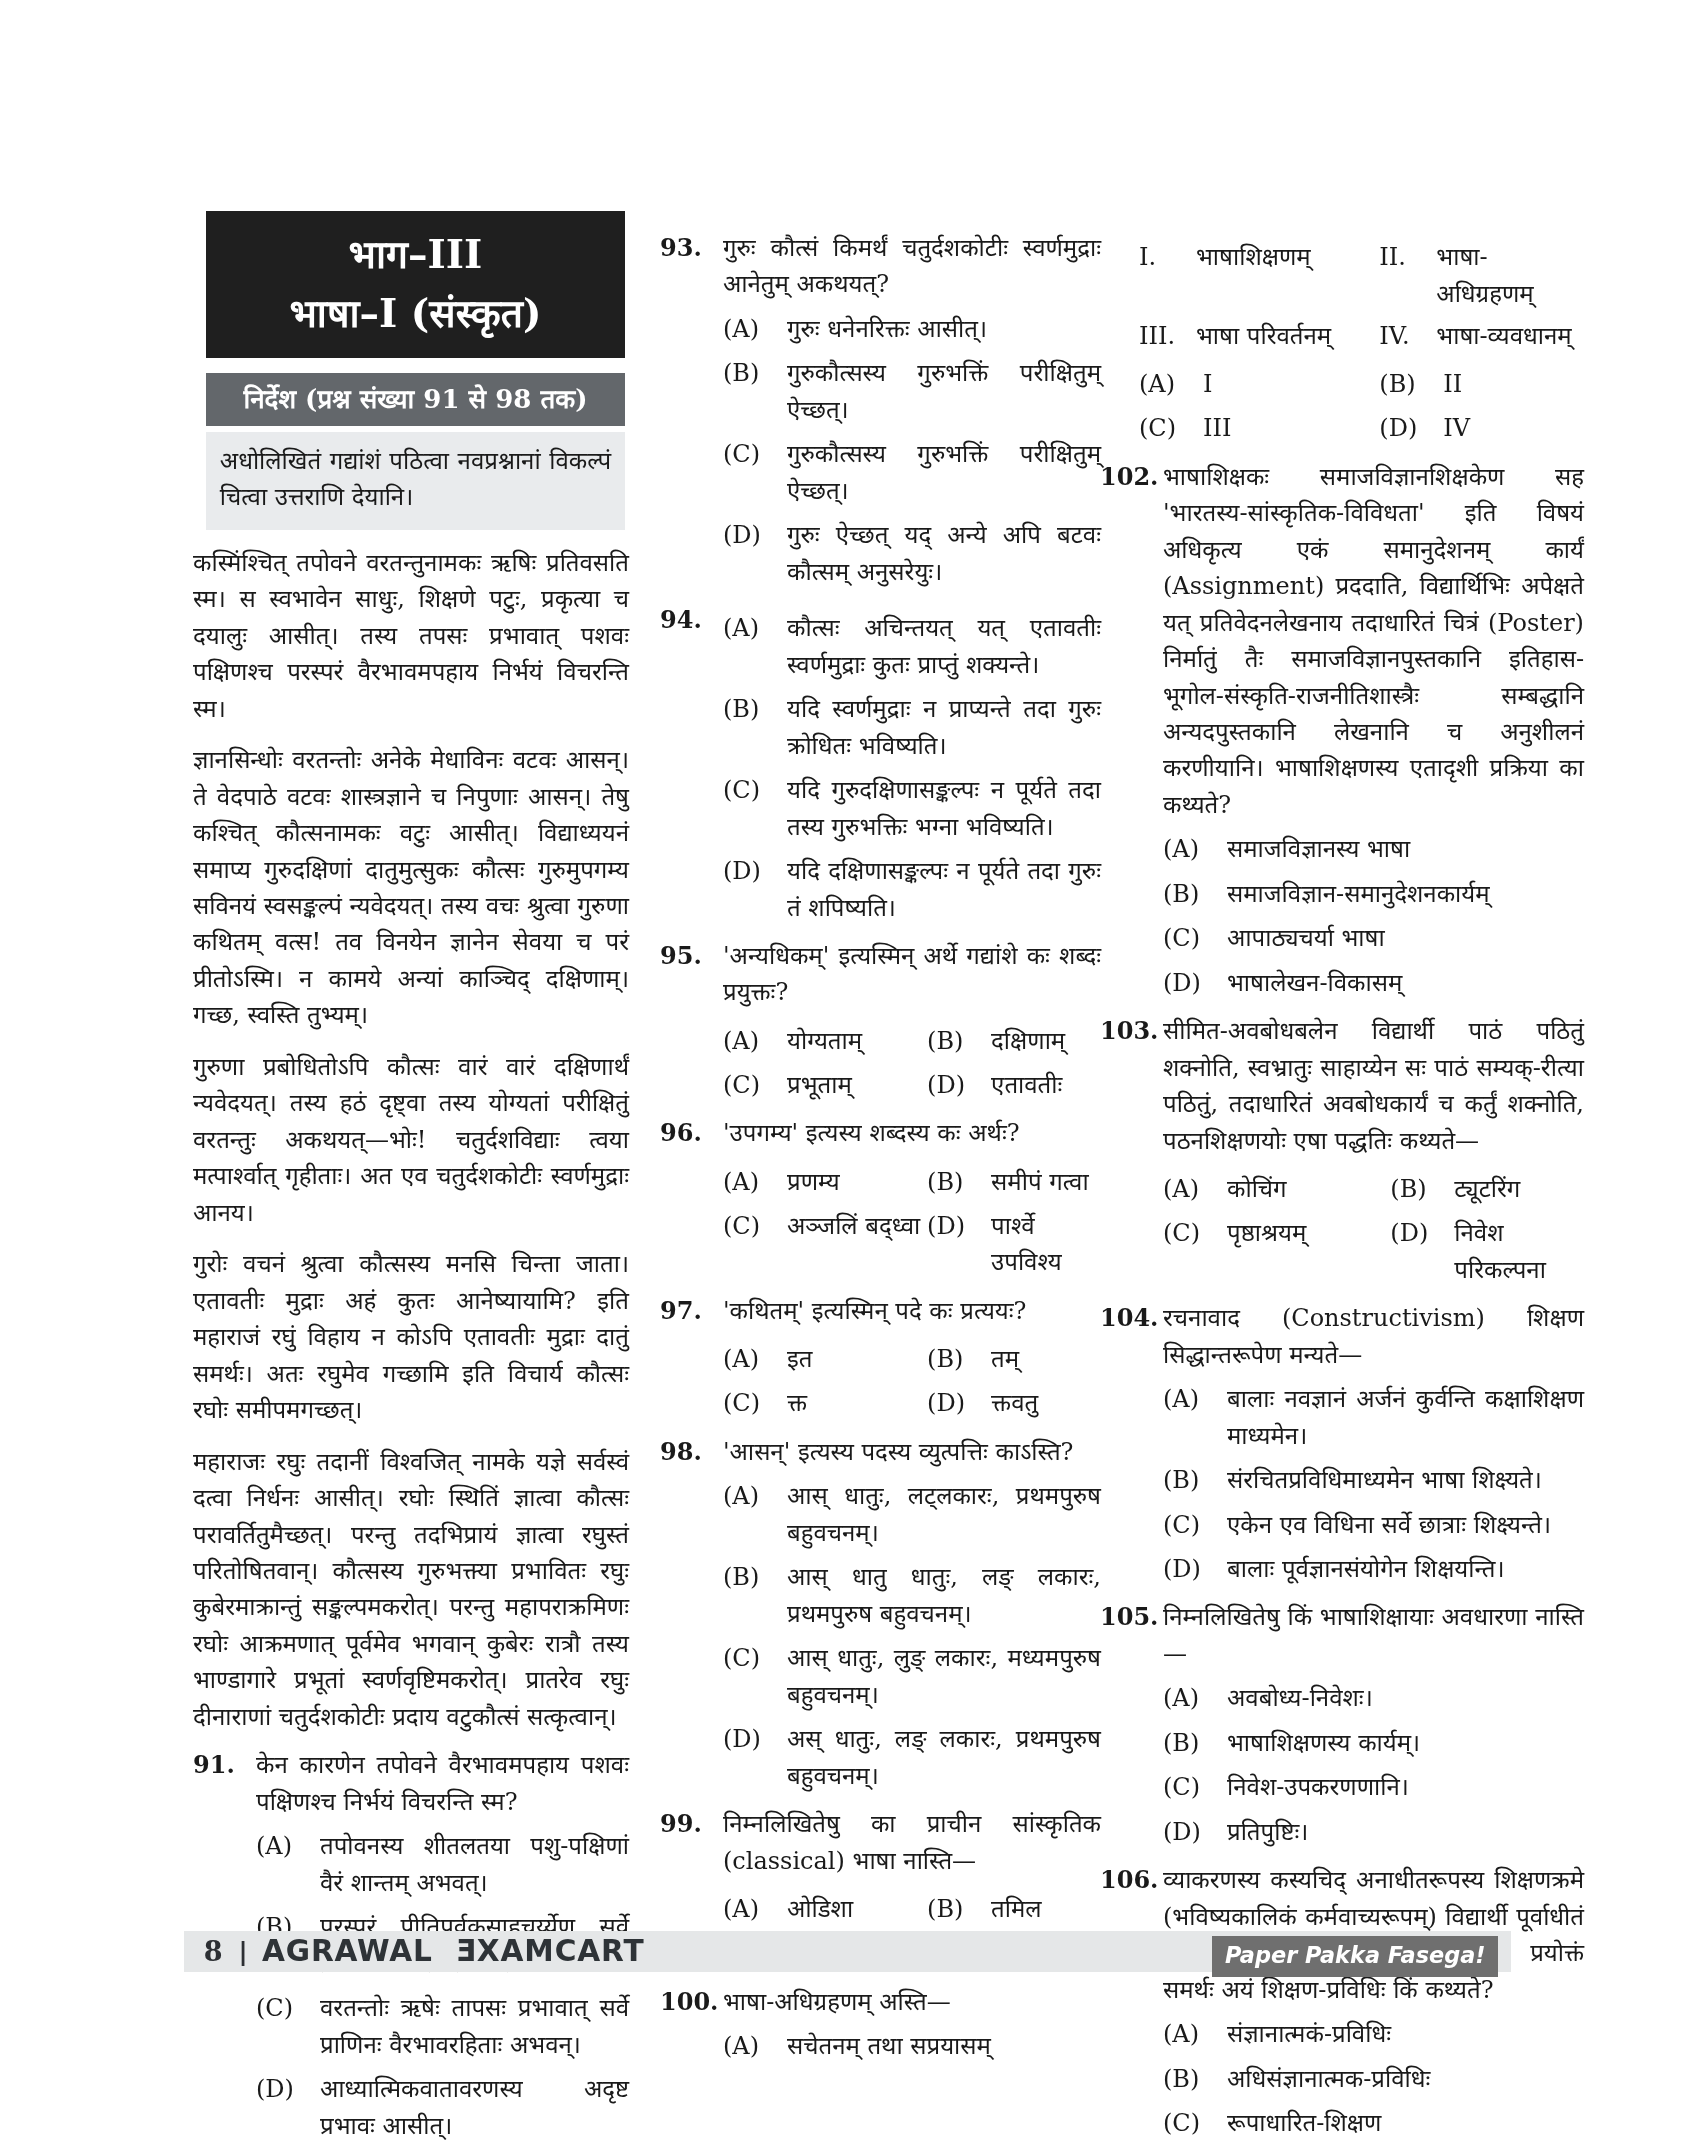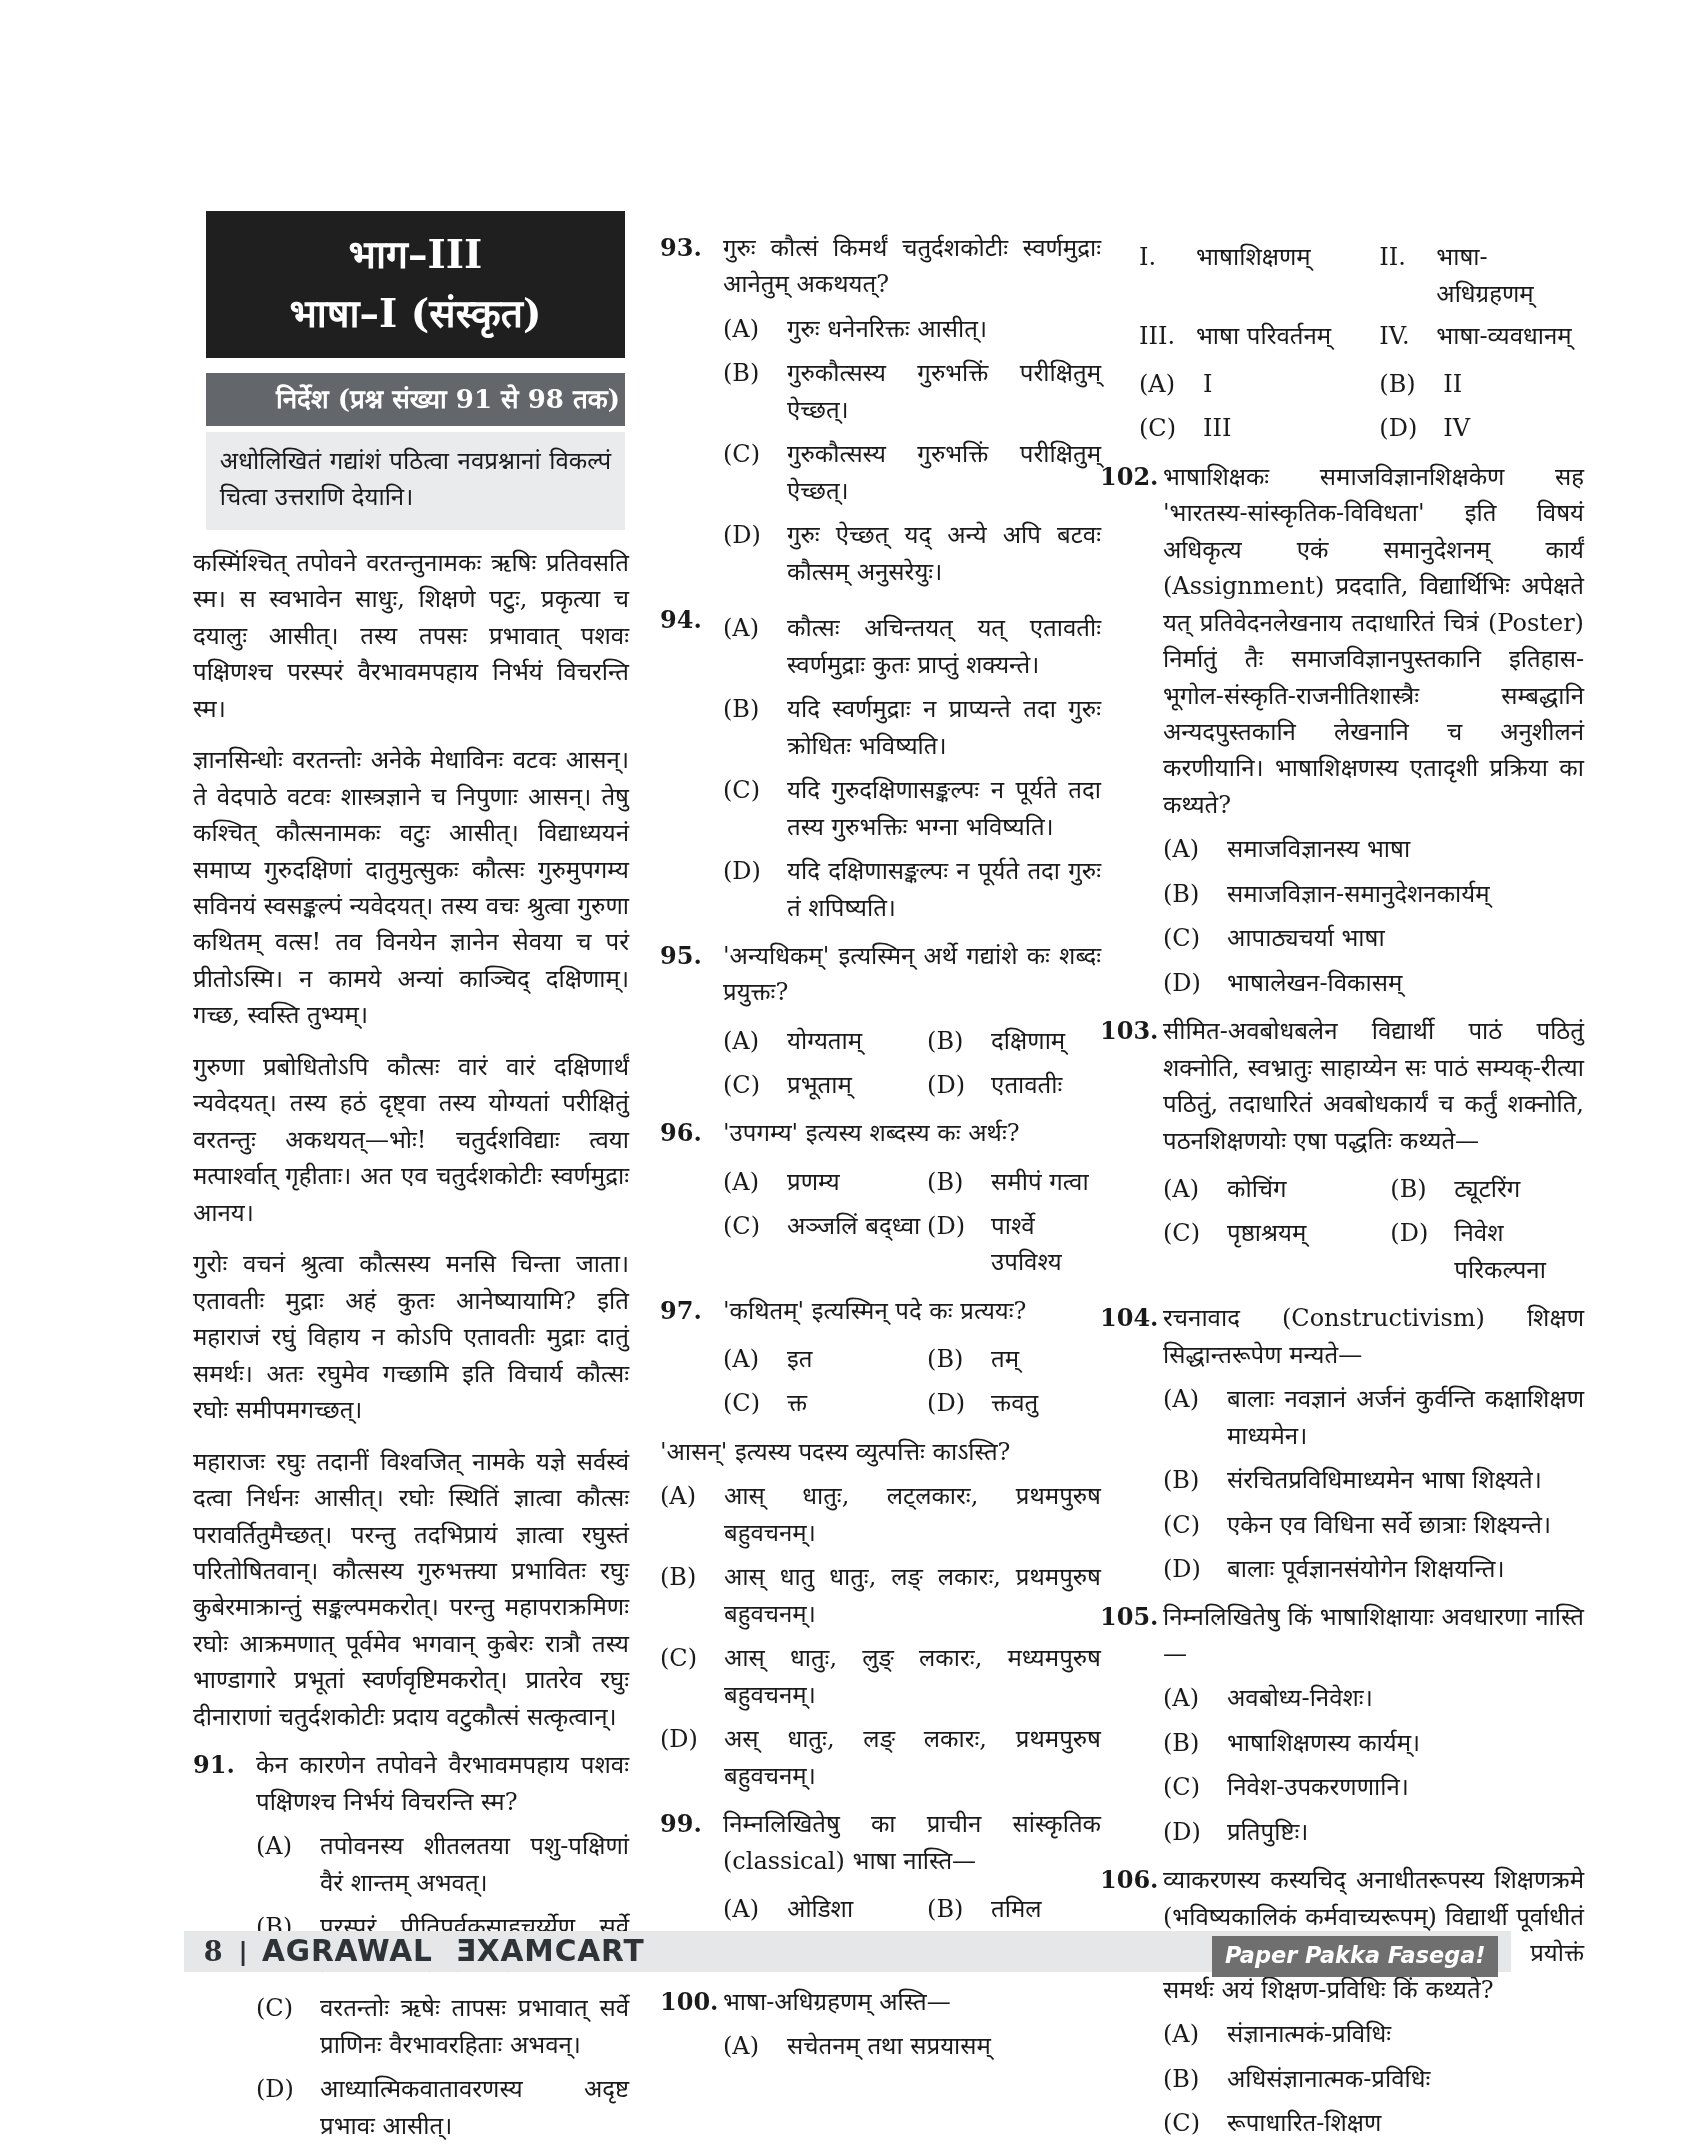--- a/index.html
+++ b/index.html
@@ -21,21 +21,21 @@
   
   .head-box{
     background:#1f1f1f;color:#ffffff;
     text-align:center;
     padding:14.3px 7.2px 16px;
     margin:0 3.6px 14.3px 12.5px;
   }
   .head-line{font-size:39px;font-weight:bold;line-height:1.5;}
   .dir-bar{
     background:#63676b;color:#ffffff;
-    text-align:right;font-weight:bold;font-size:26px;
+    text-align:center;font-weight:bold;font-size:26px;
     padding:7.2px 5.4px;margin:0 3.6px 0 12.5px;
   }
   .inst-box{
     background:#e9ebed;
     padding:10.7px 14.3px 14.3px;margin:5.4px 3.6px 9px 12.5px;
     text-align:justify;
   }
 
   .passage p{margin:15px 0 0;}
 
@@ -245,20 +245,21 @@
                 <span class="otext">क्त</span>
               </div>
               <div class="option">
                 <span class="olabel">(D)</span>
                 <span class="otext">क्तवतु</span>
               </div>
             </div>
           </div>
         </div>
         <div class="question">
+          <span class="qnum">98.</span>
           <div class="qbody">
             <div class="qstem">'आसन्' इत्यस्य पदस्य व्युत्पत्तिः काऽस्ति?</div>
             <div class="options list">
               <div class="option">
                 <span class="olabel">(A)</span>
                 <span class="otext">आस् धातुः, लट्लकारः, प्रथमपुरुष बहुवचनम्।</span>
               </div>
               <div class="option">
                 <span class="olabel">(B)</span>
                 <span class="otext">आस् धातु धातुः, लङ् लकारः, प्रथमपुरुष बहुवचनम्।</span>

